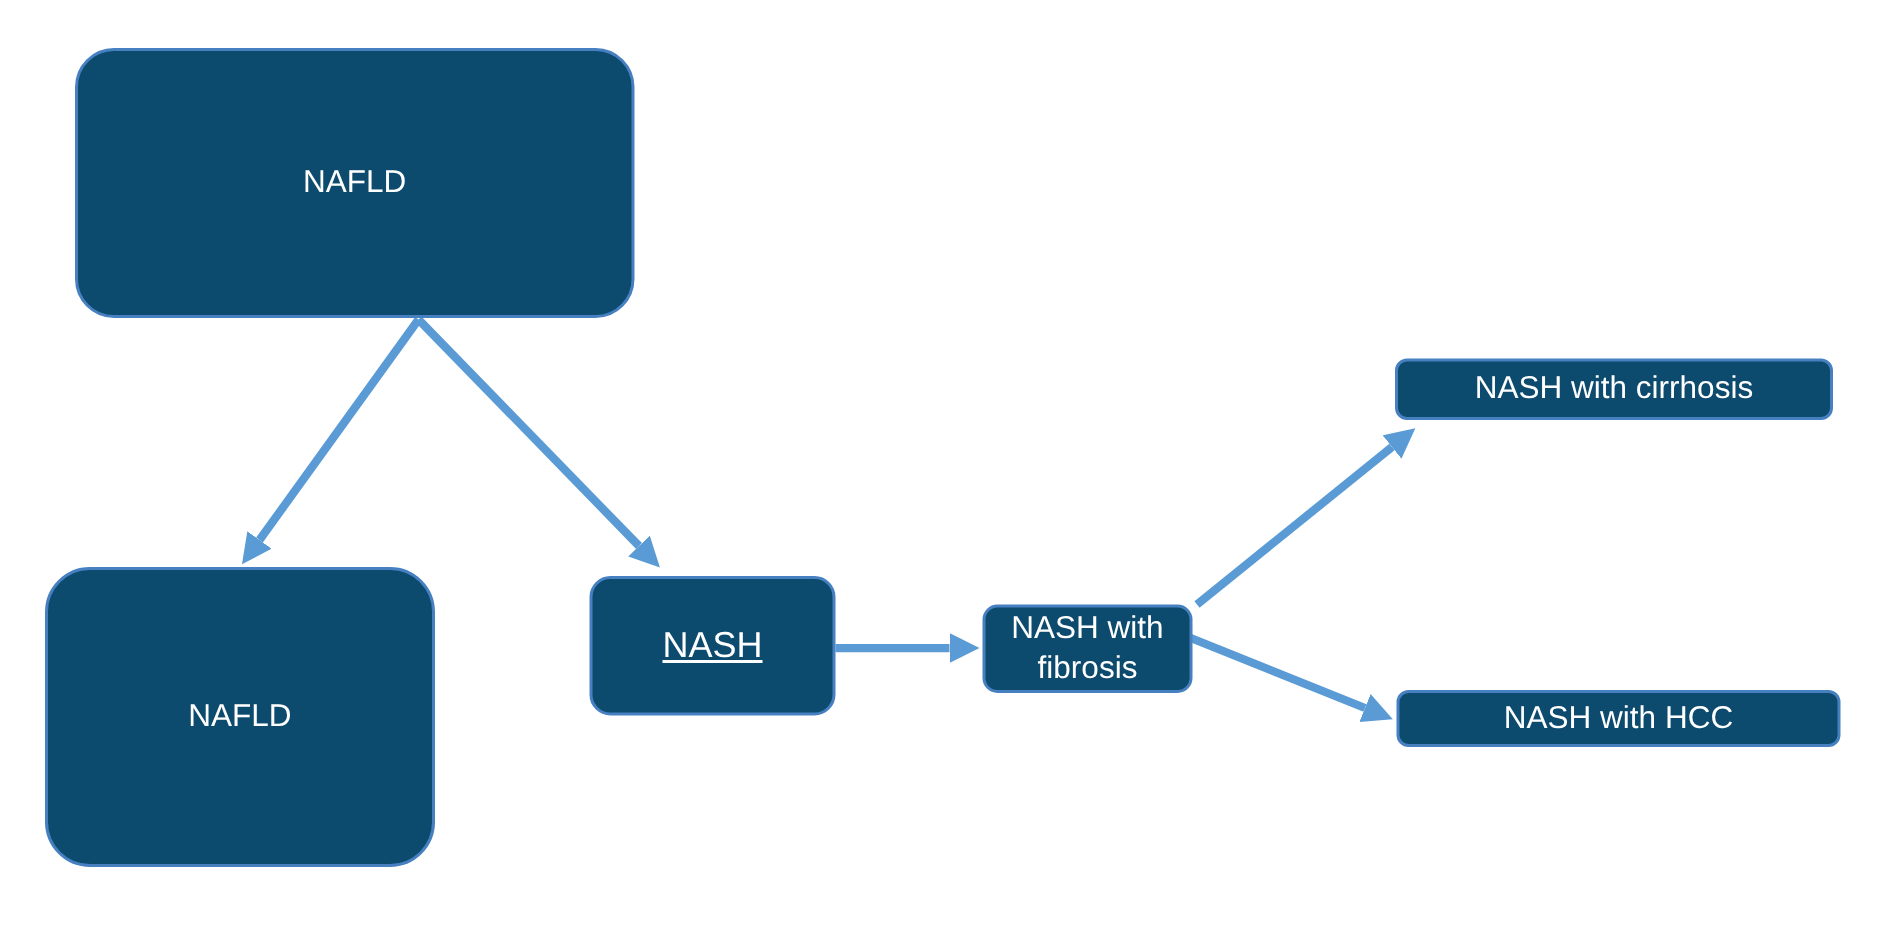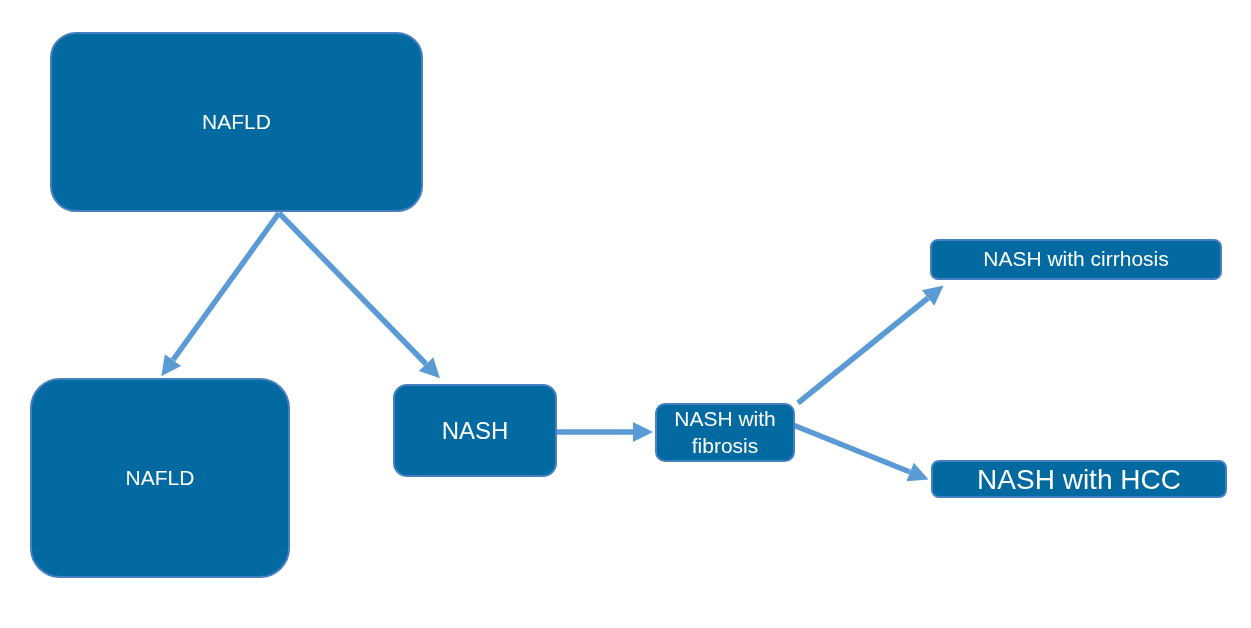--- a/index.html
+++ b/index.html
@@ -16,21 +16,21 @@
 
   .edges-layer {
     position: absolute;
     left: 0; top: 0;
     width: 1251px;
     height: 628px;
   }
 
   .node {
     position: absolute;
-    background: #0369a1;
+    background: #0c4a6e;
     border: 2px solid #4680c0;
     color: #ffffff;
     display: flex;
     align-items: center;
     justify-content: center;
     text-align: center;
     line-height: 1.25;
   }
 
   .node-nafld {
@@ -45,20 +45,21 @@
     width: 260px; height: 200px;
     border-radius: 30px;
     font-size: 21px;
   }
 
   .node-nash {
     left: 393px; top: 384px;
     width: 164px; height: 93px;
     border-radius: 14px;
     font-size: 24px;
+    text-decoration: underline;
   }
 
   .node-nash-fibrosis {
     left: 655px; top: 403px;
     width: 140px; height: 59px;
     border-radius: 10px;
     font-size: 21px;
     padding: 12px 10px;
   }
 
@@ -67,21 +68,21 @@
     width: 292px; height: 41px;
     border-radius: 8px;
     font-size: 21px;
     justify-content: center;
   }
 
   .node-nash-hcc {
     left: 931px; top: 460px;
     width: 296px; height: 38px;
     border-radius: 8px;
-    font-size: 28px;
+    font-size: 21px;
   }
 
   .edge-line {
     stroke: #5b9bd5;
     stroke-width: 5.5;
     fill: none;
   }
 </style>
 </head>
 <body>

